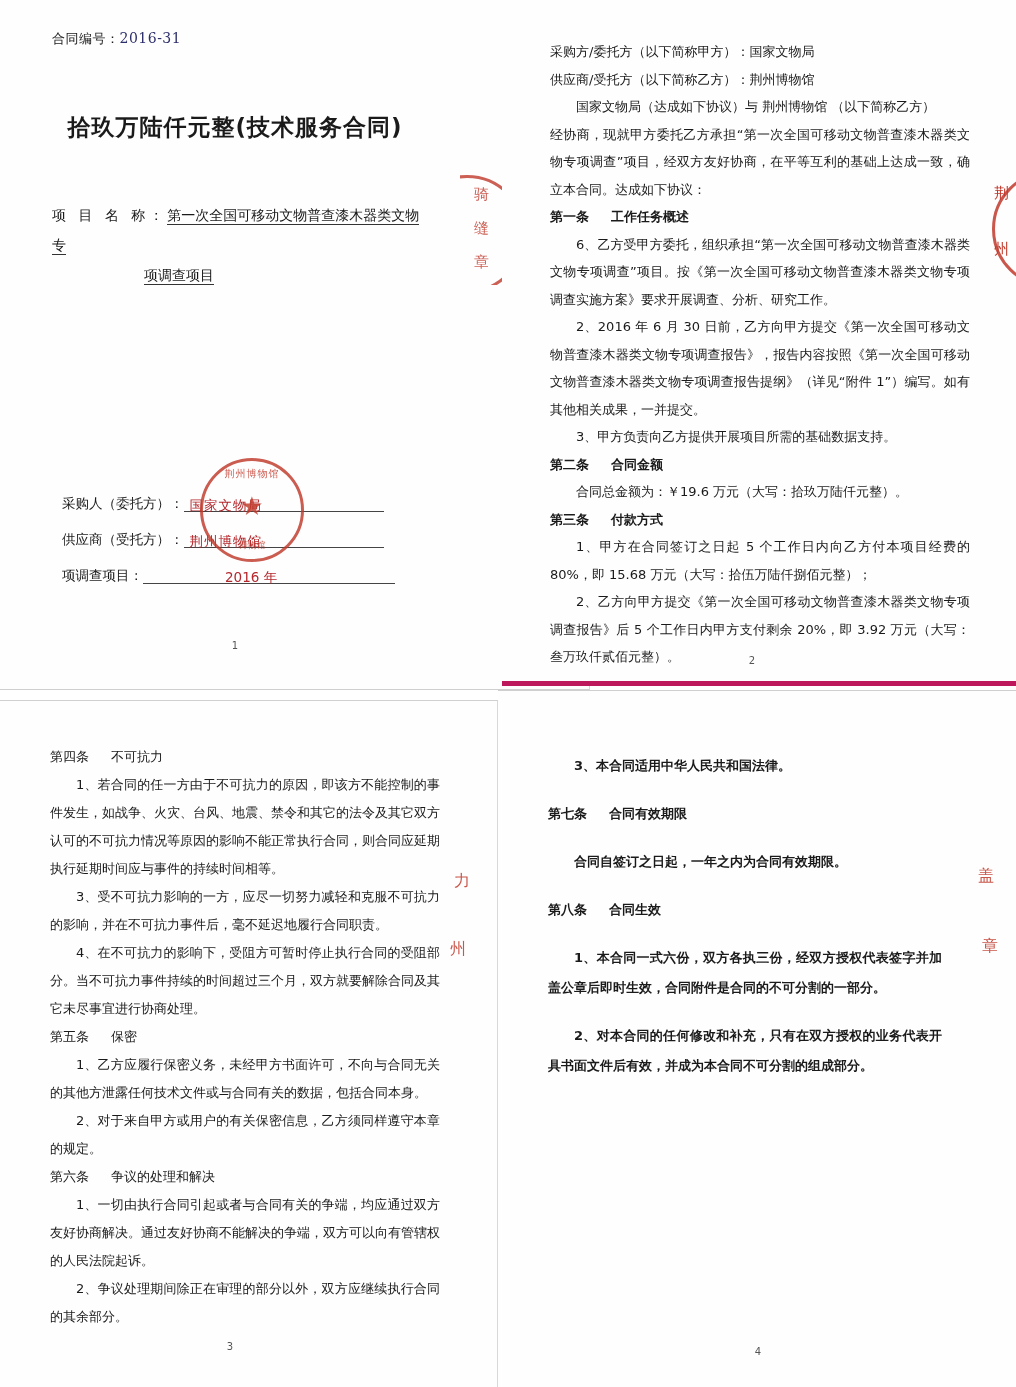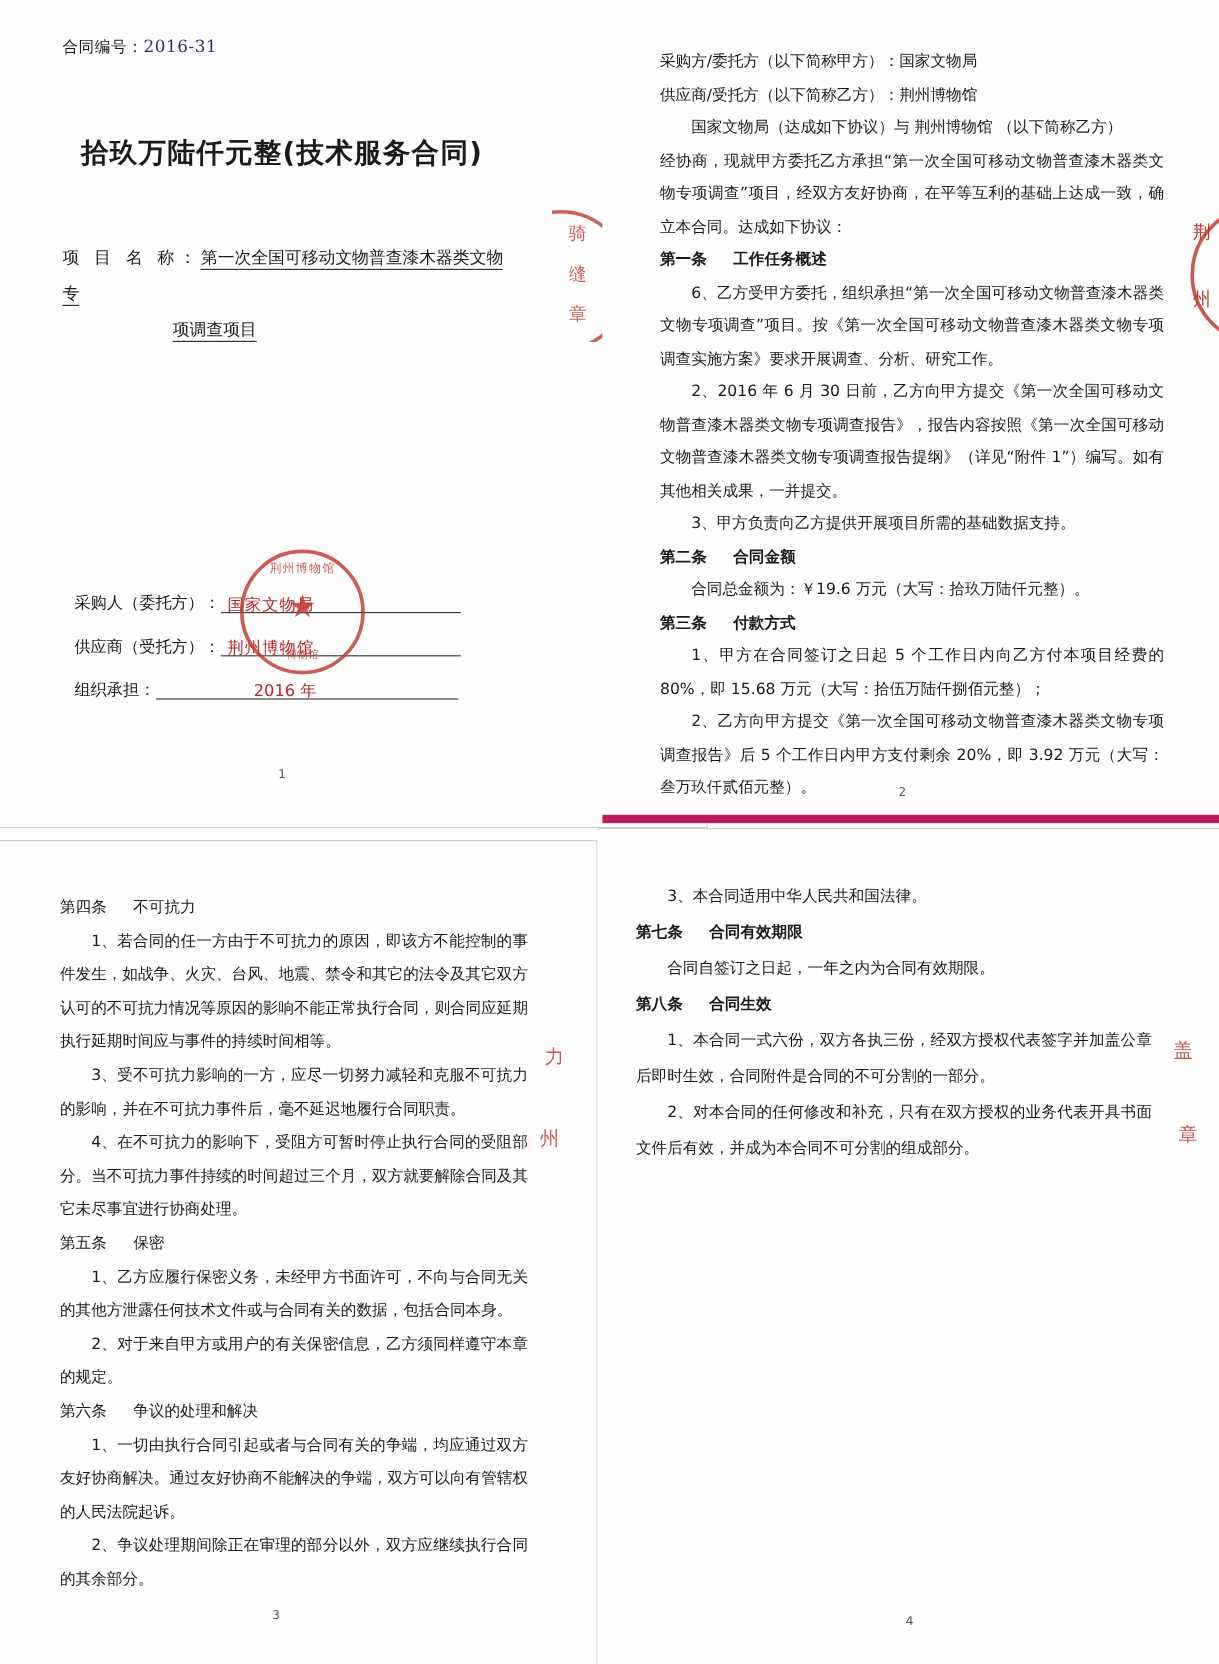--- a/index.html
+++ b/index.html
@@ -21,21 +21,21 @@
     background: #fefefe;
   }
   
   #page1 {
     left: 0; top: 0; width: 590px; height: 690px;
     border-right: 1px solid #d8d8d8;
     border-bottom: 1px solid #cfcfcf;
   }
   #page2 {
     left: 502px; top: 0; width: 514px; height: 686px;
-    border-bottom: 7px solid #be185d;
+    border-bottom: 5px solid #be185d;
   }
   #page3 {
     left: 0; top: 700px; width: 498px; height: 687px;
     border-right: 1px solid #d8d8d8;
     border-top: 1px solid #cfcfcf;
   }
   #page4 {
     left: 498px; top: 690px; width: 518px; height: 697px;
     border-top: 1px solid #cfcfcf;
   }
@@ -243,21 +243,21 @@
   }
   #p3-edge-seal span { position: absolute; }
   
   #page4 .body {
     position: absolute;
     left: 32px; top: 42px; width: 430px;
     font-size: 13px;
     line-height: 30px;
     text-align: justify;
   }
-  #page4 .body p { margin: 0; }
+  #page4 .body p { margin: 18px; font-weight: bold; }
   #page4 .ind { text-indent: 2em; }
   #page4 .hd {
     font-weight: bold;
     margin-top: 12px;
     margin-bottom: 4px;
   }
   #page4 .hd .sp { display: inline-block; width: 22px; }
   #p4-folio {
     position: absolute;
     left: 0; top: 655px; width: 520px;
@@ -293,21 +293,21 @@
   </div>
 
   <div id="p1-signblock">
     <div class="row">
       <span>采购人（委托方）：</span><span class="ul"><span class="stamped">国家文物局</span></span>
     </div>
     <div class="row">
       <span>供应商（受托方）：</span><span class="ul"><span class="stamped">荆州博物馆</span></span>
     </div>
     <div class="row">
-      <span>组织承担：</span><span class="ul" style="min-width:252px;"><span class="datefill">2016 年</span></span>
+      <span>项调查项目：</span><span class="ul" style="min-width:252px;"><span class="datefill">2016 年</span></span>
     </div>
   </div>
 
   <div class="seal-round" id="p1-seal-main">
     <div class="top-text">荆州博物馆</div>
     <div class="star">★</div>
     <div class="bot-text">博物馆</div>
   </div>
 
   <div class="seal-edge" id="p1-edge-seal">

